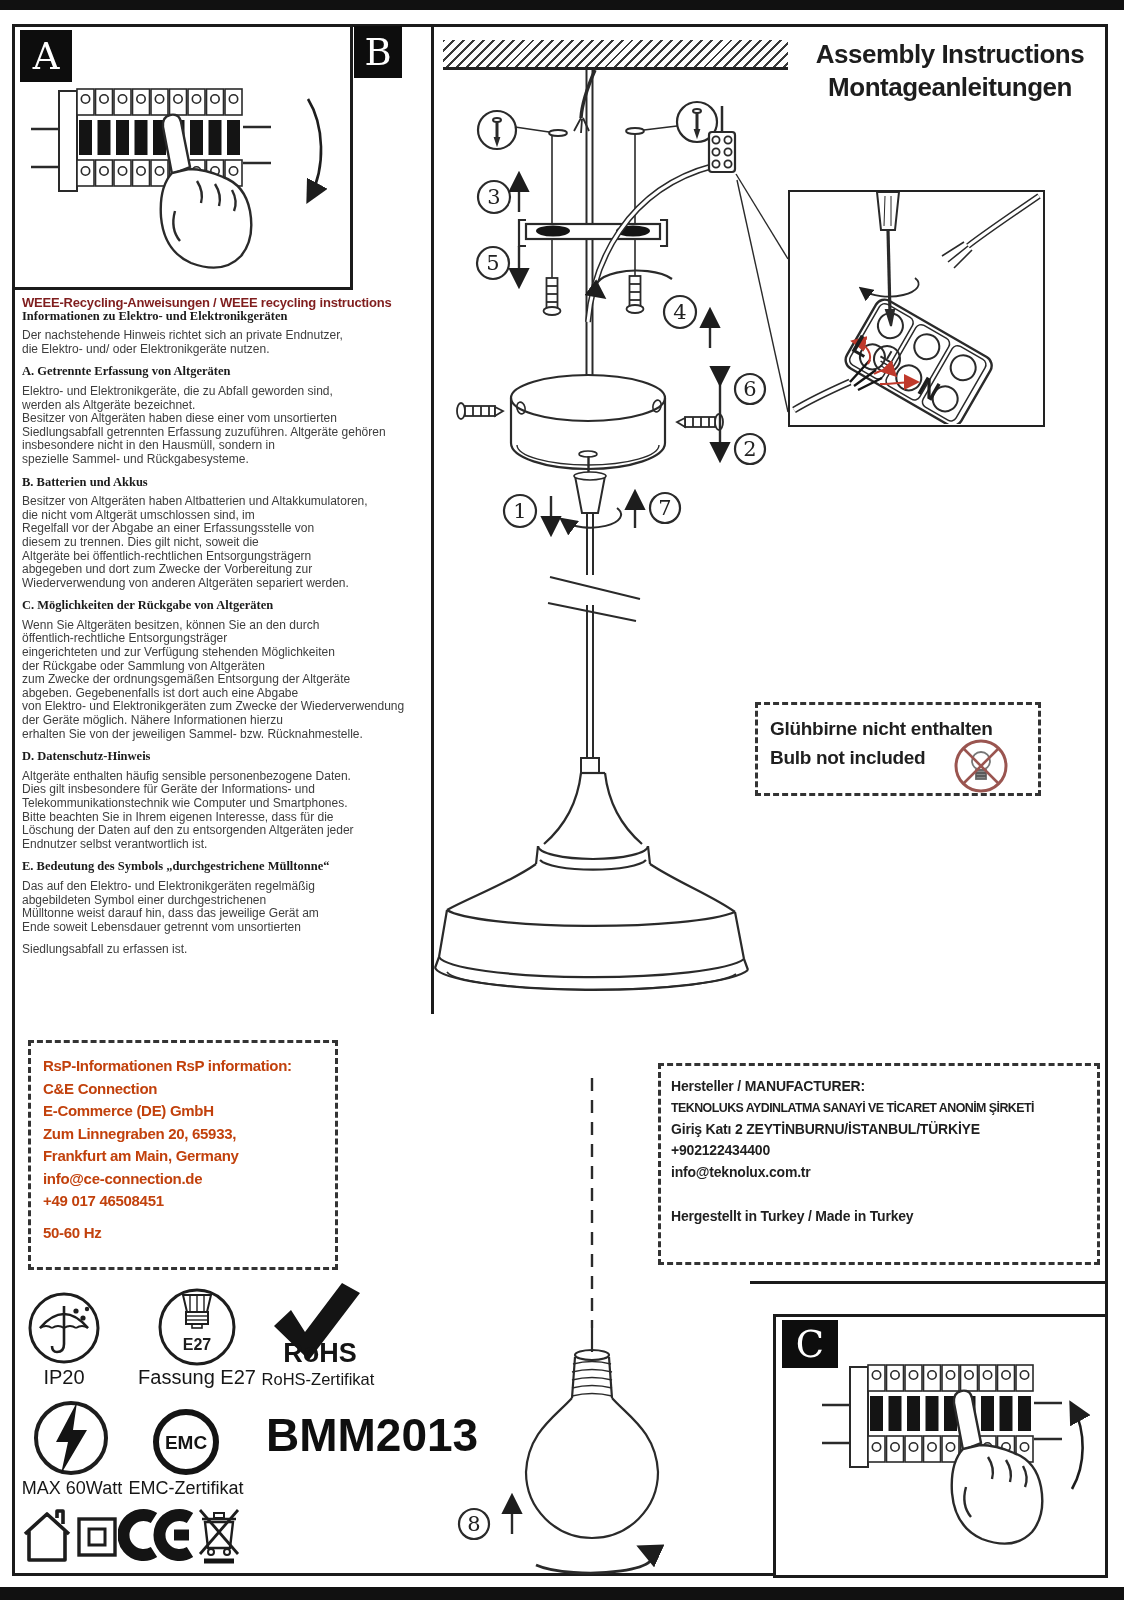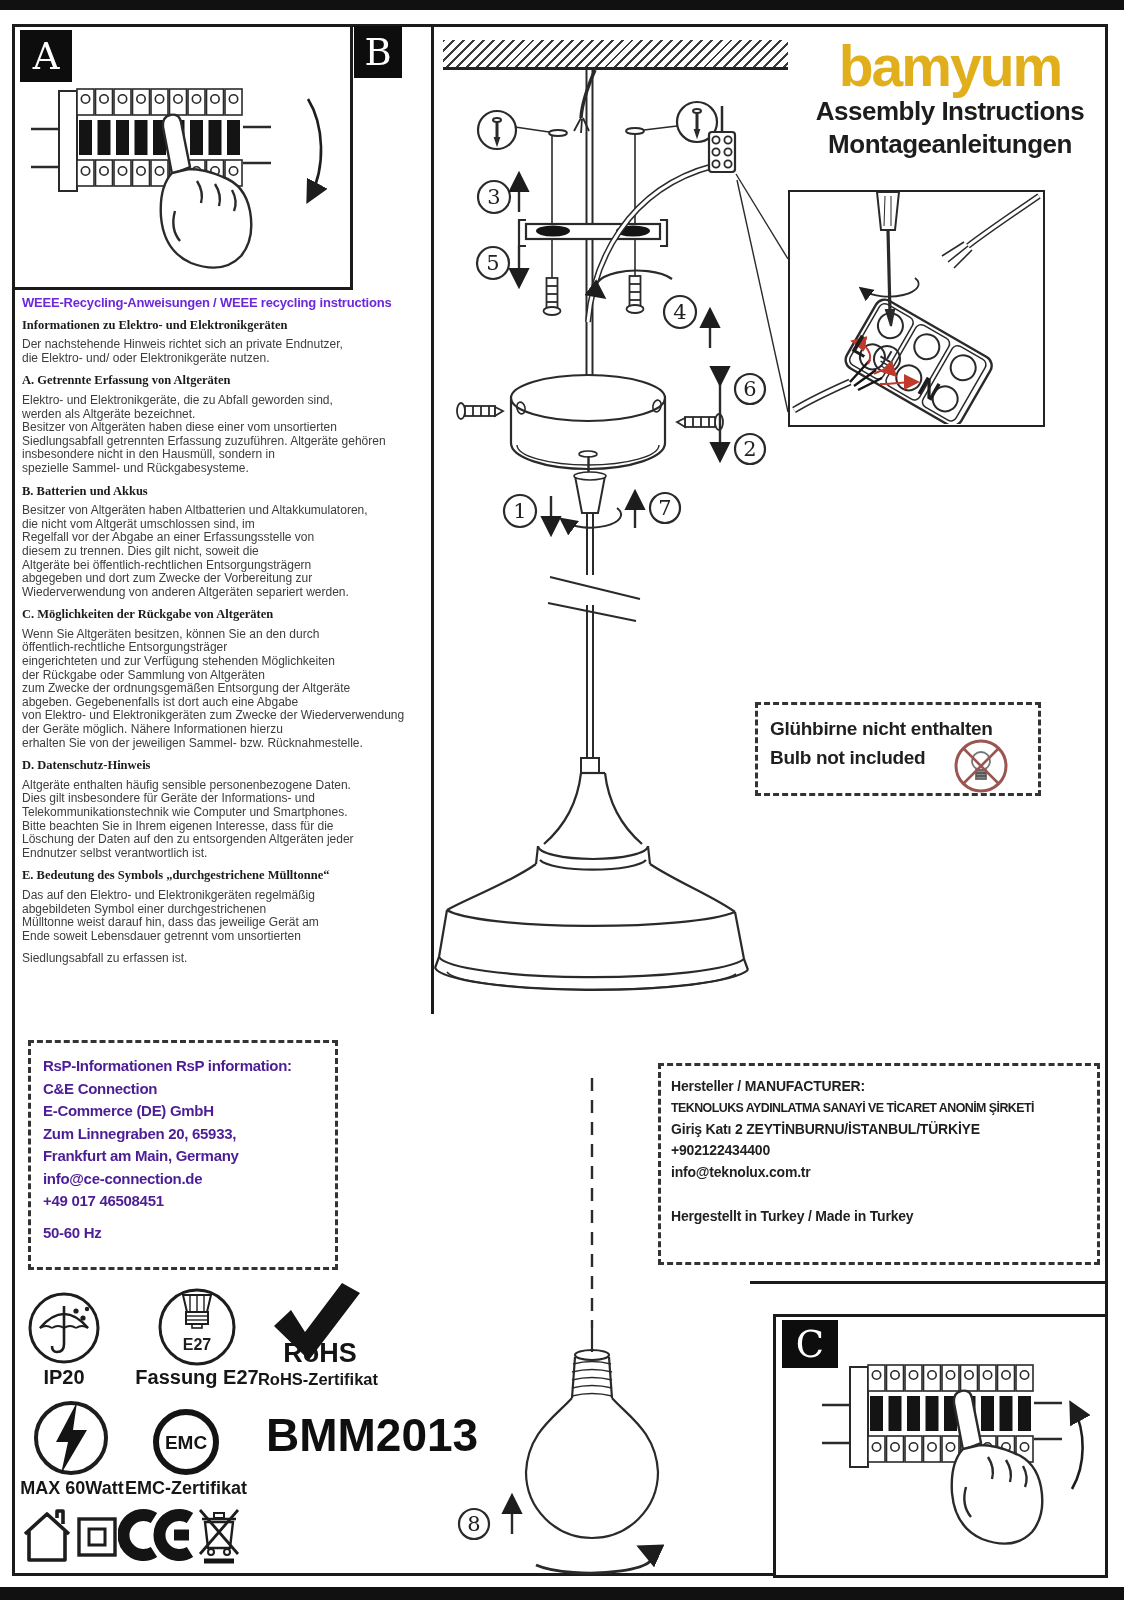--- a/index.html
+++ b/index.html
@@ -8,34 +8,34 @@
   .bar{background:#111;}
   .pageborder{border:3px solid #1b1b1b;box-sizing:border-box;}
   .panelbox{border:3px solid #1b1b1b;box-sizing:border-box;background:#fff;}
   .labelsq{background:#0d0d0d;color:#fff;font-family:"DejaVu Serif",serif;display:flex;align-items:center;justify-content:center;font-size:37px;font-weight:400;}
   .vdiv{background:#1b1b1b;}
   .hatch{background:repeating-linear-gradient(135deg,#3a3a3a 0 2px,transparent 2px 7px);border-bottom:3px solid #222;box-sizing:border-box;}
   .brandblk{text-align:center;}
   .brandname{font-size:57px;font-weight:bold;letter-spacing:-2px;line-height:1.0;}
   .brandsub{font-size:26px;font-weight:bold;color:#1d1d1d;line-height:1.25;letter-spacing:-0.5px;}
   .weee{width:412px;font-size:12px;line-height:13.6px;color:#3d3d3d;}
-  .weee .t{font-weight:bold;color:#6d28d9;font-size:13px;margin-bottom:9px;letter-spacing:-0.2px;}
+  .weee .t{font-weight:bold;color:#7f1d1d;font-size:13px;letter-spacing:-0.2px;}
   .weee .h{font-weight:bold;color:#1b1b1b;font-size:12.5px;margin:0 0 6px 0;font-family:Liberation Serif, serif;}
   .weee .p{margin:0 0 9px 0;}
   .pre{white-space:pre-line;}
   .dashbox{border:3px dashed #333;box-sizing:border-box;background:#fff;}
   .bulbnote{font-size:19px;font-weight:bold;color:#1f1f1f;line-height:1.55;letter-spacing:-0.3px;padding:9px 12px;}
-  .rsp{padding:12px 12px;font-size:15px;font-weight:bold;color:#4c1d95;line-height:1.5;letter-spacing:-0.3px;}
+  .rsp{padding:12px 12px;font-size:15px;font-weight:bold;color:#c2410c;line-height:1.5;letter-spacing:-0.3px;}
   .rsp div{white-space:nowrap;}
   .rsp .hz{margin-top:9px;}
   .manu{padding:10px 10px;font-size:14px;font-weight:bold;color:#1f1f1f;line-height:1.55;letter-spacing:-0.2px;}
   .manu div{white-space:nowrap;}
   .manu .cond{font-size:13.5px;letter-spacing:-0.6px;transform:scale(0.92,1);transform-origin:left center;}
   .manu .made{margin-top:22px;}
-  .certlabel{font-weight:bold;color:#161616;text-align:center;}
+  .certlabel{font-weight:normal;color:#161616;text-align:center;}
   .model{font-size:46px;font-weight:bold;color:#0f0f0f;letter-spacing:0px;}
   svg{display:block;}
   svg text{font-family:"Liberation Sans",sans-serif;}
   .stepnum{font-family:"DejaVu Serif",serif;font-size:21px;fill:#222;}
 </style>
 </head>
 <body>
 
 <svg width="0" height="0" style="position:absolute">
   <defs>
@@ -96,21 +96,20 @@
 </div>
 <div class="abs labelsq" style="left:20px;top:30px;width:52px;height:52px;">
     <span>A</span>
   </div>
 
 <div class="abs labelsq" style="left:354px;top:26px;width:48px;height:52px;">
     <span>B</span>
   </div>
 
 <div class="abs brandblk" style="left:800px;top:38px;width:300px;">
-  <div class="brandname" id="brandname" style="color: rgb(224, 175, 27);">bamyum</div>
   <div class="brandsub">Assembly Instructions</div>
   <div class="brandsub">Montageanleitungen</div>
 </div>
 
 <div class="abs hatch" style="left:443px;top:40px;width:345px;height:30px;"></div>
 
 <svg class="abs" style="left:431px;top:24px;" width="360" height="1000" viewBox="0 0 360 1000">
   <defs>
       <marker id="mM" markerWidth="9" markerHeight="9" refX="6" refY="4.5" orient="auto">
         <path d="M0,0 L9,4.5 L0,9 Z" fill="#1d1d1d"></path>

